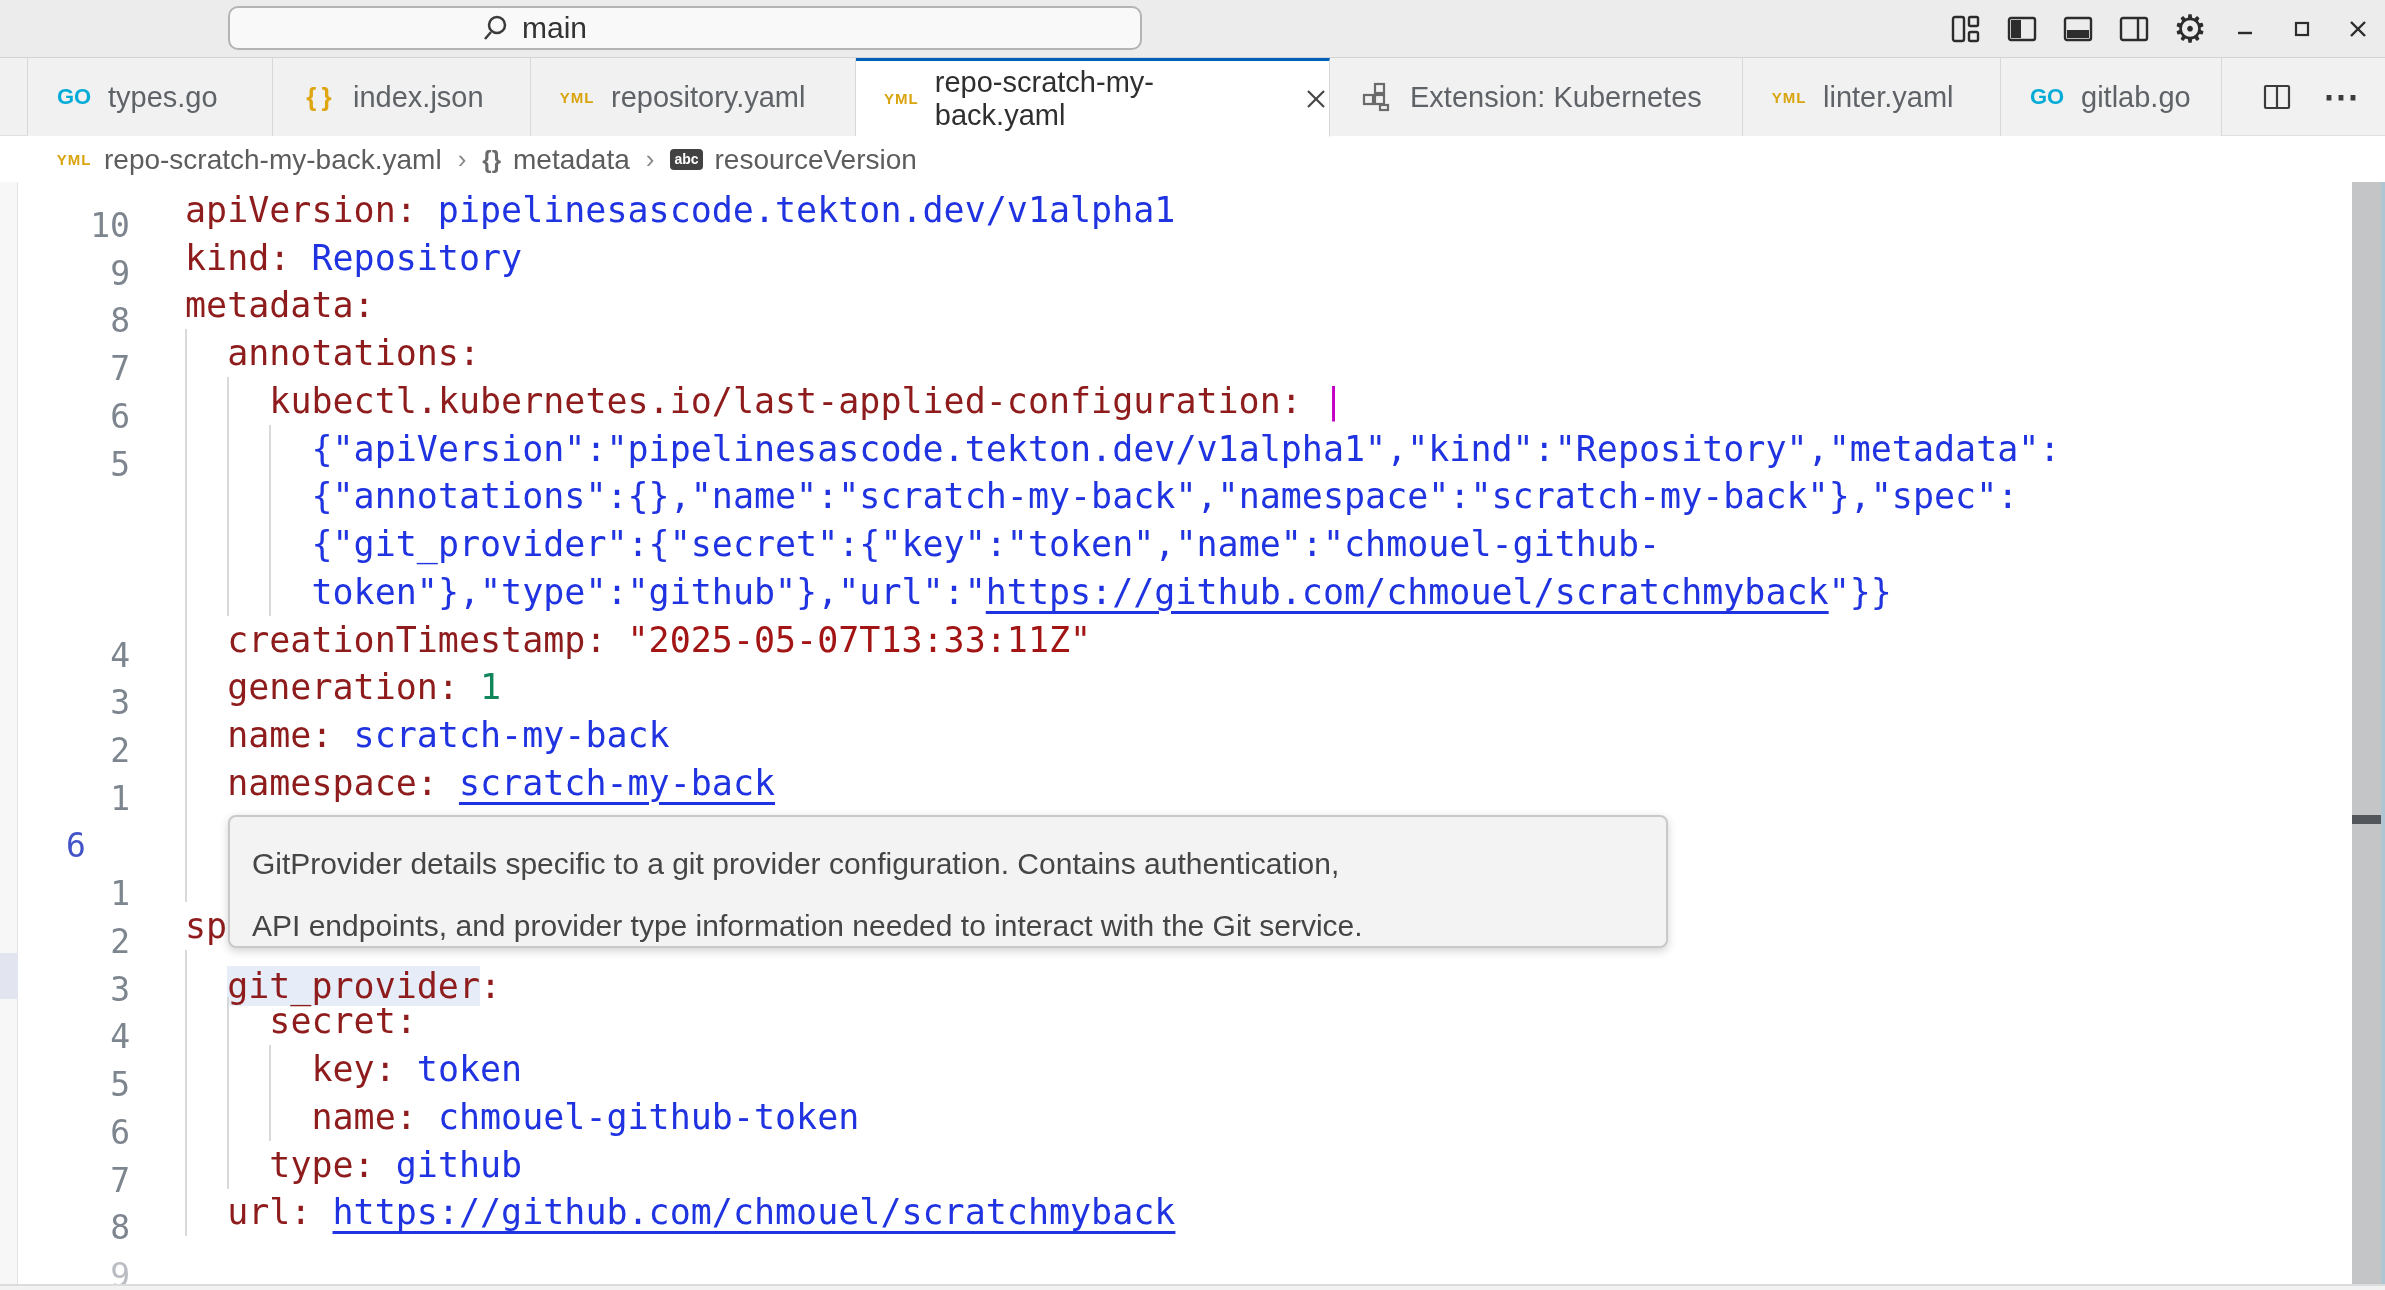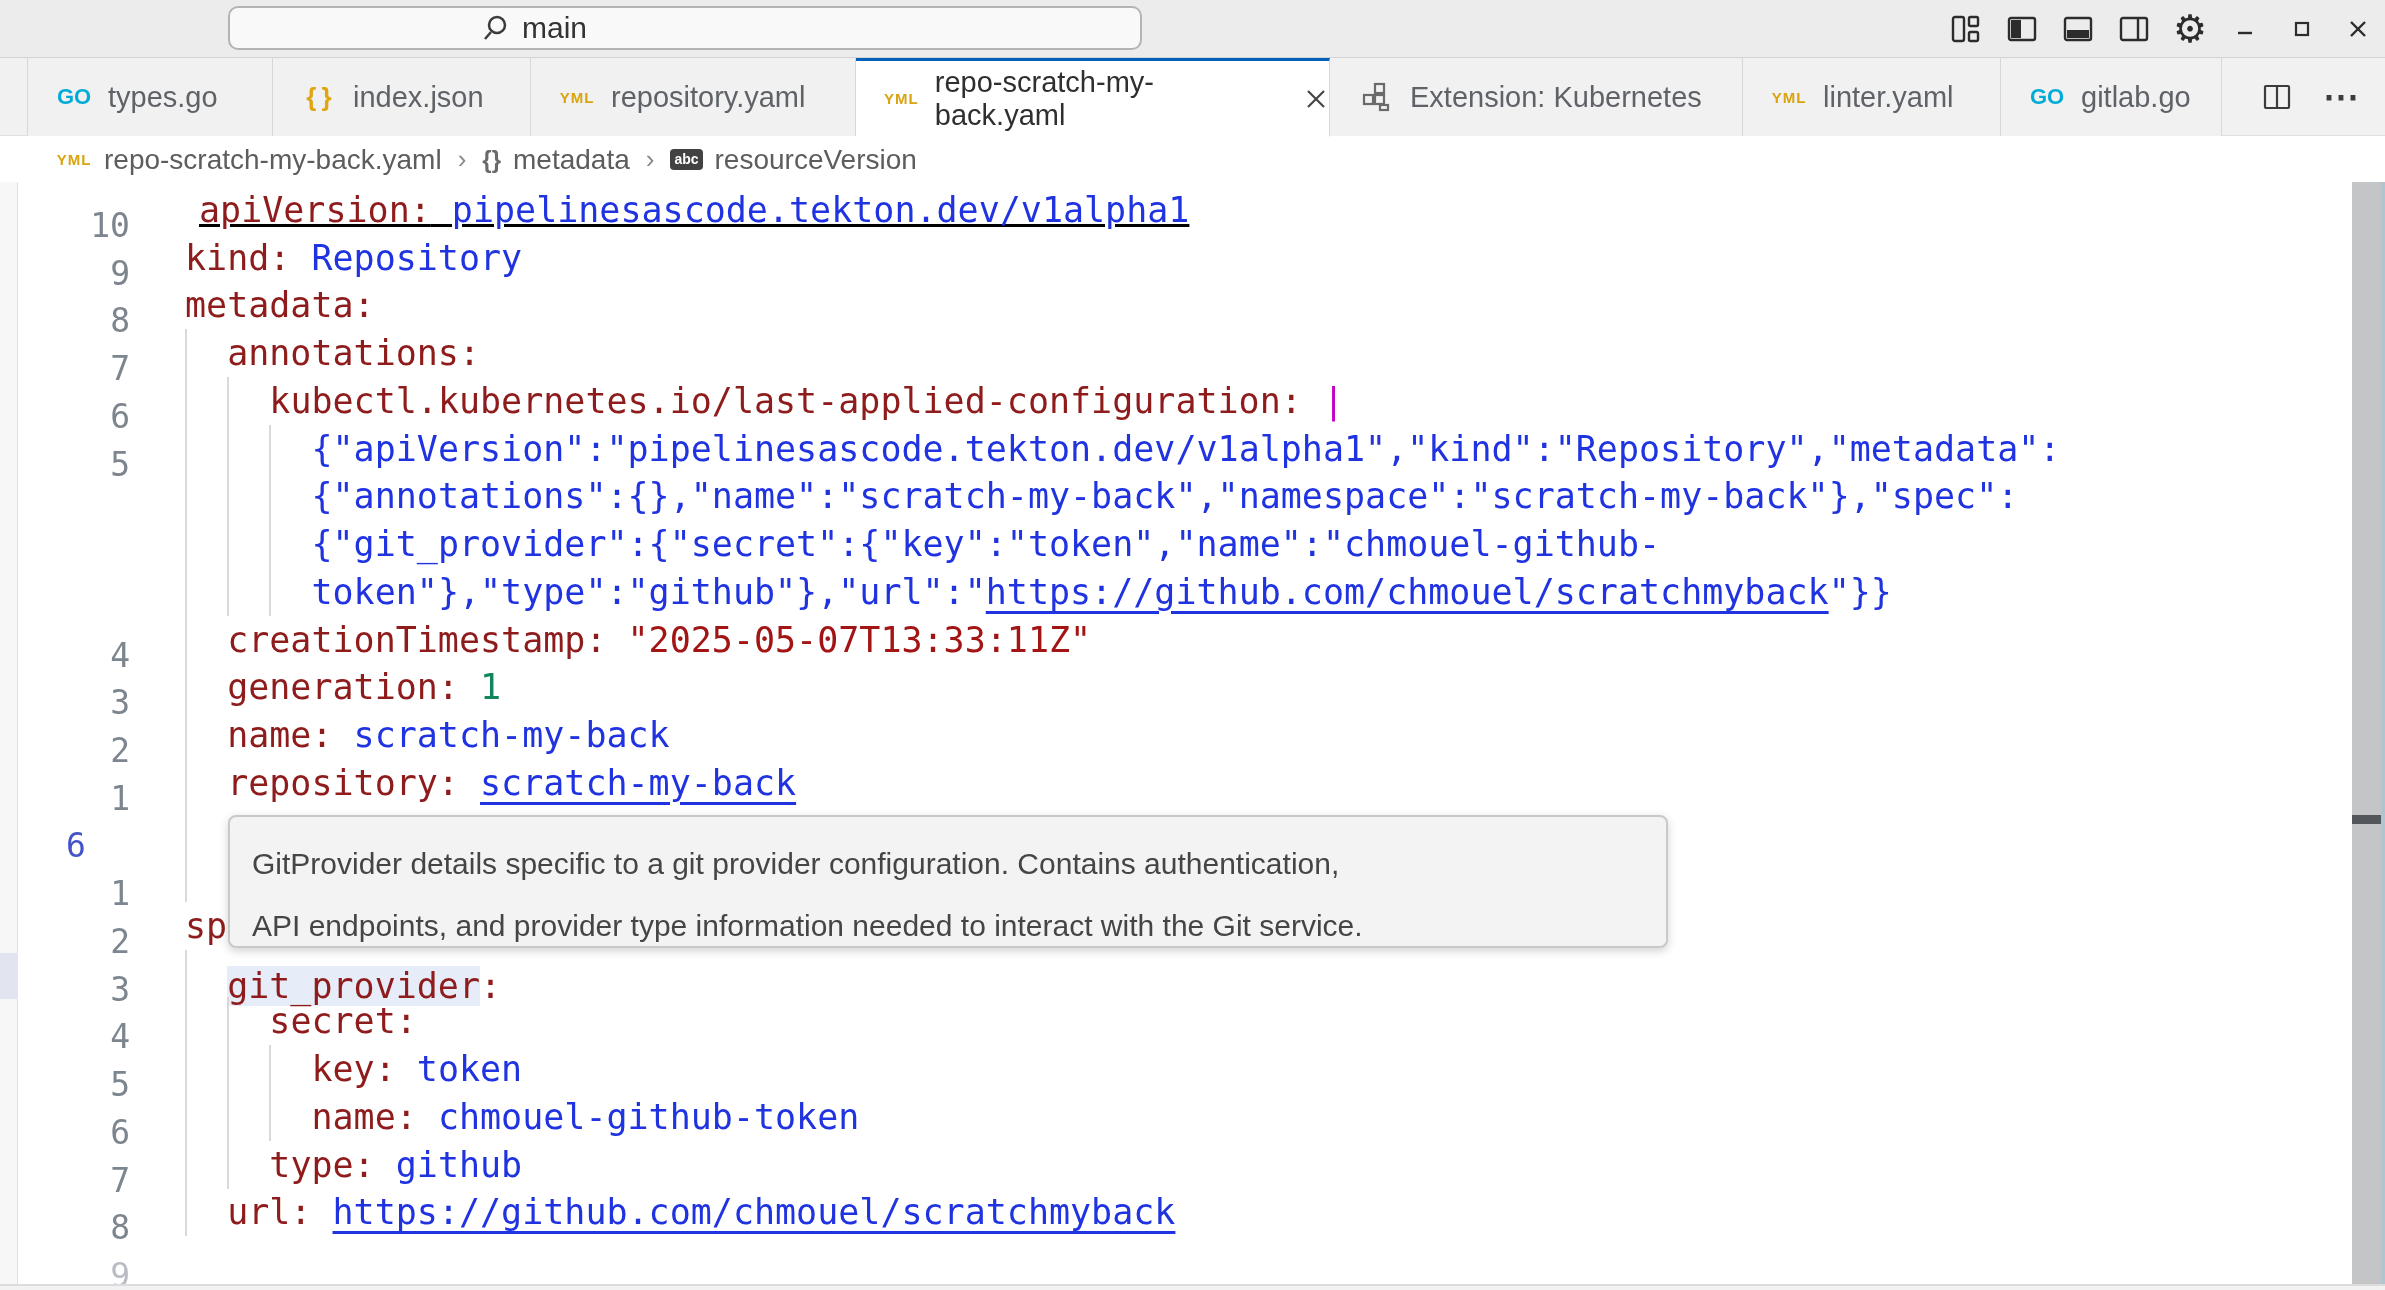--- a/index.html
+++ b/index.html
@@ -217,21 +217,21 @@
     <span>resourceVersion</span>
   </div>
 
   <div class="editor">
     <div class="left-rail">
       <div class="rail-mark" style="position:absolute;"></div>
     </div>
     <div id="code-lines">
         <div class="row" style="top: 4px;">
           <span class="ln">10</span>
-          <span class="code" style="left: 199px; text-decoration: underline;"><span class="k">apiVersion:</span><span class="v"> pipelinesascode.tekton.dev/v1alpha1</span></span>
+          <span class="code" style="left: 185px;"><span class="k">apiVersion:</span><span class="v"> pipelinesascode.tekton.dev/v1alpha1</span></span>
         </div>
         <div class="row" style="top: 51.73px;">
           <span class="ln">9</span>
           <span class="code" style="left: 185px;"><span class="k">kind:</span><span class="v"> Repository</span></span>
         </div>
         <div class="row" style="top: 99.46px;">
           <span class="ln">8</span>
           <span class="code" style="left: 185px;"><span class="k">metadata:</span></span>
         </div>
         <div class="row" style="top: 147.19px;">
@@ -284,21 +284,21 @@
           <span class="code" style="left: 227.16px;"><span class="k">generation:</span><span class="num"> 1</span></span>
         </div>
         <div class="row" style="top: 529.03px;">
           <span class="ln">2</span>
           <div class="guide" style="left: 185px;"></div>
           <span class="code" style="left: 227.16px;"><span class="k">name:</span><span class="v"> scratch-my-back</span></span>
         </div>
         <div class="row" style="top: 576.76px;">
           <span class="ln">1</span>
           <div class="guide" style="left: 185px;"></div>
-          <span class="code" style="left: 227.16px;"><span class="k">repository:</span><span class="t"> </span><span class="vl">scratch-my-back</span></span>
+          <span class="code" style="left: 227.16px;"><span class="k">namespace:</span><span class="t"> </span><span class="vl">scratch-my-back</span></span>
         </div>
         <div class="row" style="top: 624.49px;">
           <span class="ln cur">6</span>
           <div class="guide" style="left: 185px;"></div>
           <span class="code" style="left: 227.16px;"><span class="k">resourceVersion:</span><span class="s"> "4507"</span></span>
         </div>
         <div class="row" style="top: 672.22px;">
           <span class="ln">1</span>
           <div class="guide" style="left: 185px;"></div>
           <span class="code" style="left: 227.16px;"></span>

